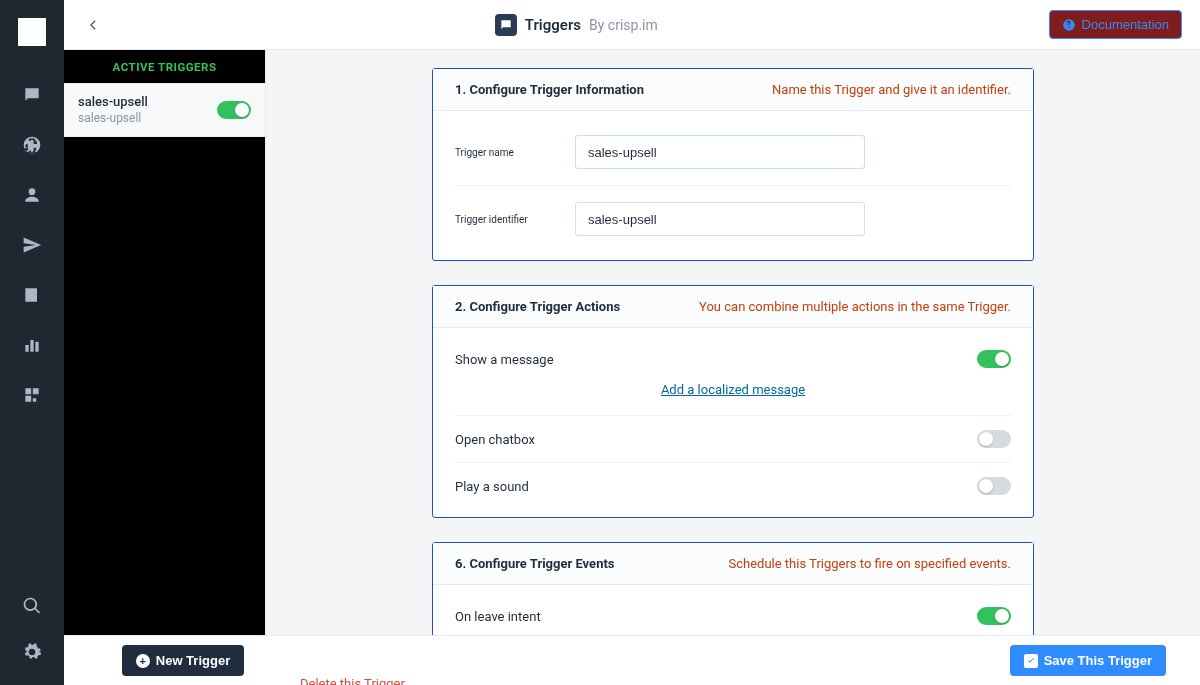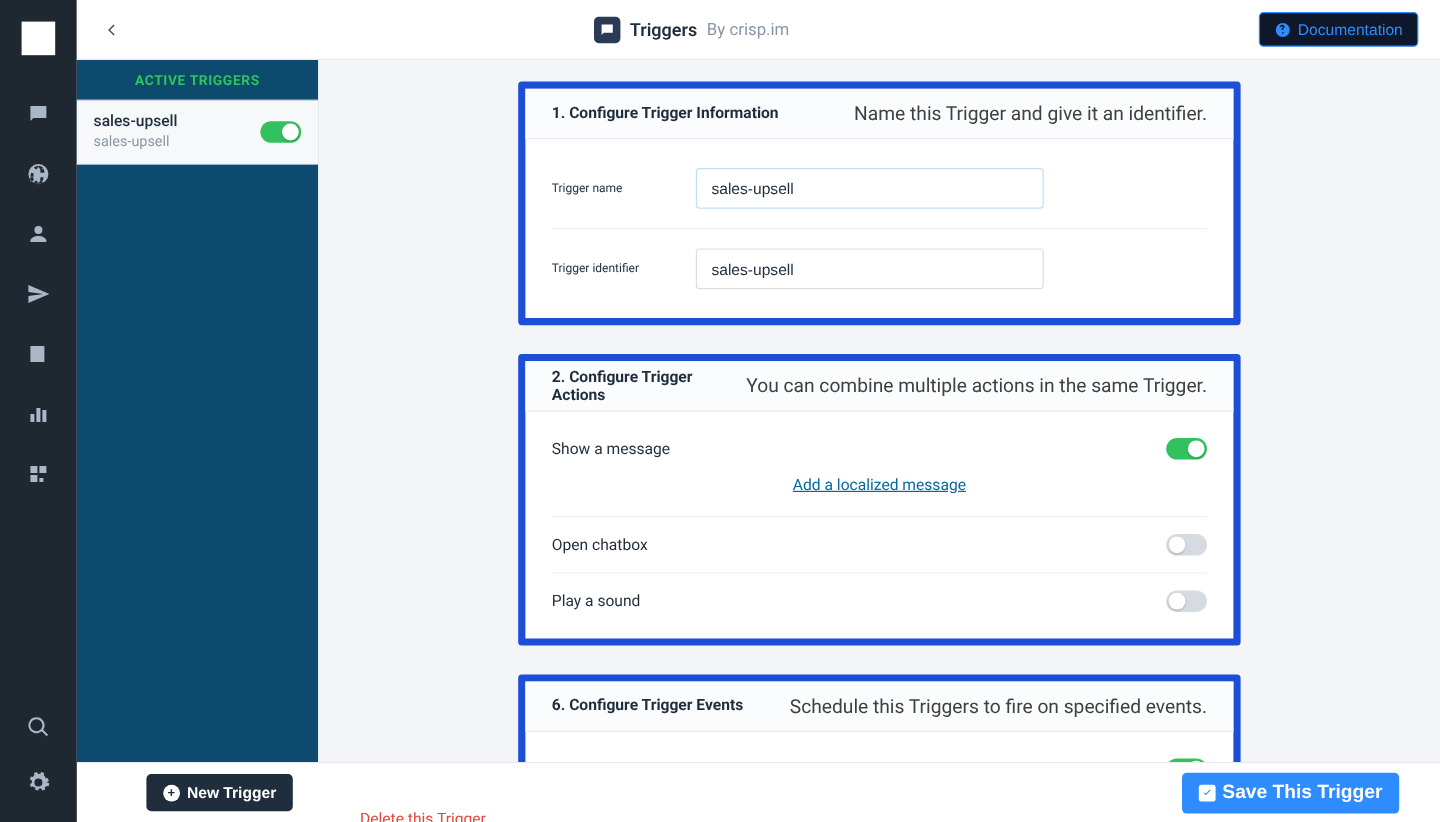--- a/index.html
+++ b/index.html
@@ -27,60 +27,60 @@
       flex-shrink: 0;
     }
     .back-btn { width: 22px; height: 22px; display: flex; align-items: center; justify-content: center; cursor: pointer; }
     .back-btn svg { width: 14px; height: 14px; fill: #3a4a5c; }
     .topbar .center { flex: 1; display: flex; align-items: center; justify-content: center; gap: 8px; }
     .app-icon { width: 22px; height: 22px; border-radius: 4px; background: #2b3b55; display: flex; align-items: center; justify-content: center; }
     .app-icon svg { width: 14px; height: 14px; fill: #fff; }
     .app-title { font-weight: 600; font-size: 15px; color: #1f2d3d; }
     .app-subtitle { font-size: 14px; color: #8a96a4; }
     .doc-btn {
-      border: 1px solid #2f8cff; color: #2f8cff; background: #0f172a;
+      border: 1px solid #2f8cff; color: #2f8cff; background: #7f1d1d;
       border-radius: 4px; padding: 6px 12px; font-size: 13px; font-weight: 500;
       display: flex; align-items: center; gap: 6px; cursor: pointer;
     }
     .doc-btn svg { width: 14px; height: 14px; fill: #2f8cff; }
 
     
     .body { flex: 1; display: flex; min-height: 0; }
 
     
     .sidebar {
-      width: 202px; border-right: 1px solid #e6eaef; background: #0c4a6e;
+      width: 202px; border-right: 1px solid #e6eaef; background: #000000;
       display: flex; flex-direction: column; flex-shrink: 0;
     }
     .sidebar-header {
       height: 34px; display: flex; align-items: center; justify-content: center;
       font-size: 11.5px; font-weight: 700; letter-spacing: 0.5px; color: #33c15e;
       border-bottom: 1px solid #e6eaef;
     }
     .trigger-item {
       display: flex; align-items: center; padding: 10px 14px; border-bottom: 1px solid #eef1f4;
       cursor: pointer; background: #f6f8fa;
     }
     .trigger-item .names { flex: 1; }
     .trigger-item .t-name { font-size: 13px; color: #1f2d3d; font-weight: 500; line-height: 1.3; }
     .trigger-item .t-id { font-size: 12px; color: #8a96a4; line-height: 1.3; }
 
     
     .content { flex: 1; background: #f3f5f7; overflow-y: auto; padding: 18px 0 0 0; }
     .content-inner { max-width: 602px; margin: 0 auto; padding-bottom: 30px; }
 
     .card {
-      border: 6px solid #1d4ed8; background: #fff; border-radius: 3px; margin-bottom: 24px;
+      border: 1px solid #1d4ed8; background: #fff; border-radius: 3px; margin-bottom: 24px;
     }
     .card-header {
       height: 42px; display: flex; align-items: center; padding: 0 22px;
       border-bottom: 1px solid #e6eaef; background: #fbfcfd;
     }
     .card-title { font-size: 13px; font-weight: 700; color: #1f2d3d; flex: 1; }
-    .card-help { font-size: 16px; color: #404040; }
+    .card-help { font-size: 13px; color: #c2410c; }
     .card-body { padding: 8px 22px; }
     .card-body hr { border: 0; border-top: 1px solid #eef1f4; margin: 0; }
 
     .form-row { display: flex; align-items: center; padding: 16px 0; }
     .form-label { width: 120px; font-size: 10px; color: #1f2d3d; }
     .form-row input[type=text] {
       flex: 0 0 290px; height: 34px; border: 1px solid #bfe1f7; border-radius: 3px;
       padding: 0 12px; font-size: 13px; color: #1f2d3d; outline: none;
     }
     .form-row.second input[type=text] { border-color: #d8dee5; }
@@ -107,21 +107,21 @@
     .footer .sidebar-footer { width: 202px; display: flex; justify-content: center; }
     .footer .content-footer { flex: 1; display: flex; align-items: center; padding: 0 16px; }
     .btn-new {
       background: #1f2d3d; color: #fff; border: 0; border-radius: 4px;
       padding: 8px 14px; font-size: 13px; font-weight: 600; display: flex; align-items: center; gap: 6px; cursor: pointer;
     }
     .btn-new .plus { width: 14px; height: 14px; border-radius: 50%; background: #fff; color: #1f2d3d; display: flex; align-items: center; justify-content: center; font-size: 11px; font-weight: 900; }
     .delete-link { color: #e0483e; font-size: 13px; text-decoration: underline; cursor: pointer; margin-top: 45px; }
     .btn-save {
       margin-left: auto; background: #2f8cff; color: #fff; border: 0; border-radius: 4px;
-      padding: 8px 14px; font-size: 16px; font-weight: 600; display: flex; align-items: center; gap: 6px; cursor: pointer; text-align: right;
+      padding: 8px 14px; font-size: 13px; font-weight: 600; display: flex; align-items: center; gap: 6px; cursor: pointer; text-align: right;
     }
     .btn-save .check { width: 14px; height: 14px; background: #fff; border-radius: 2px; display: flex; align-items: center; justify-content: center; }
     .btn-save .check svg { width: 10px; height: 10px; fill: #2f8cff; }
   </style>
 </head>
 <body>
 
 <div class="rail">
   <div class="logo"></div>
   <div class="nav">

